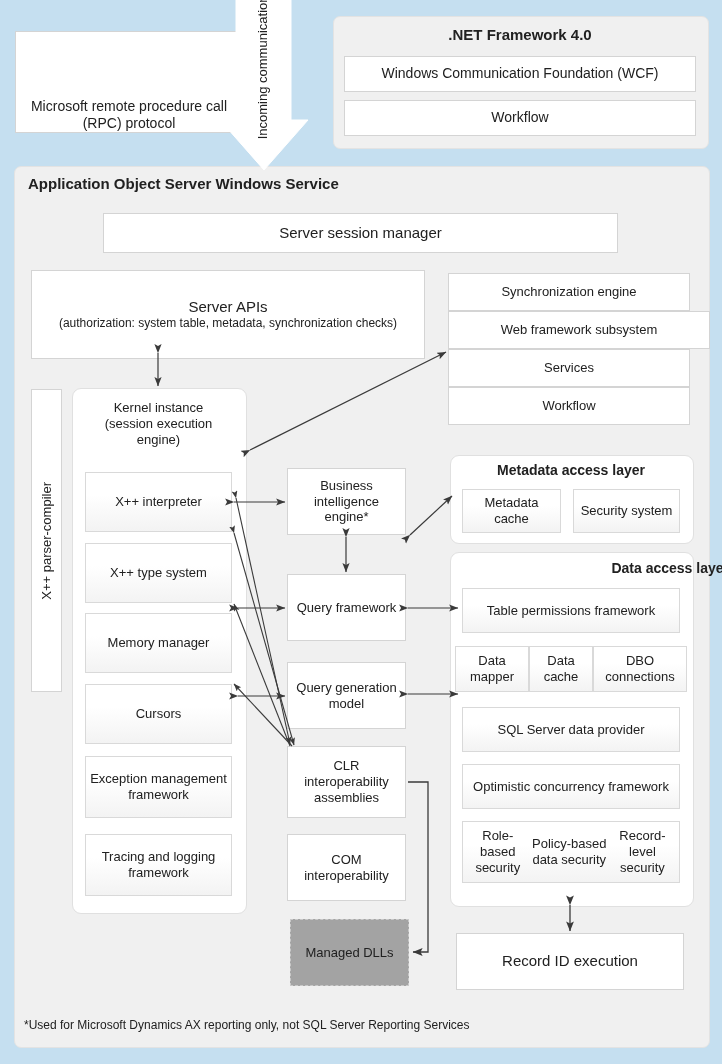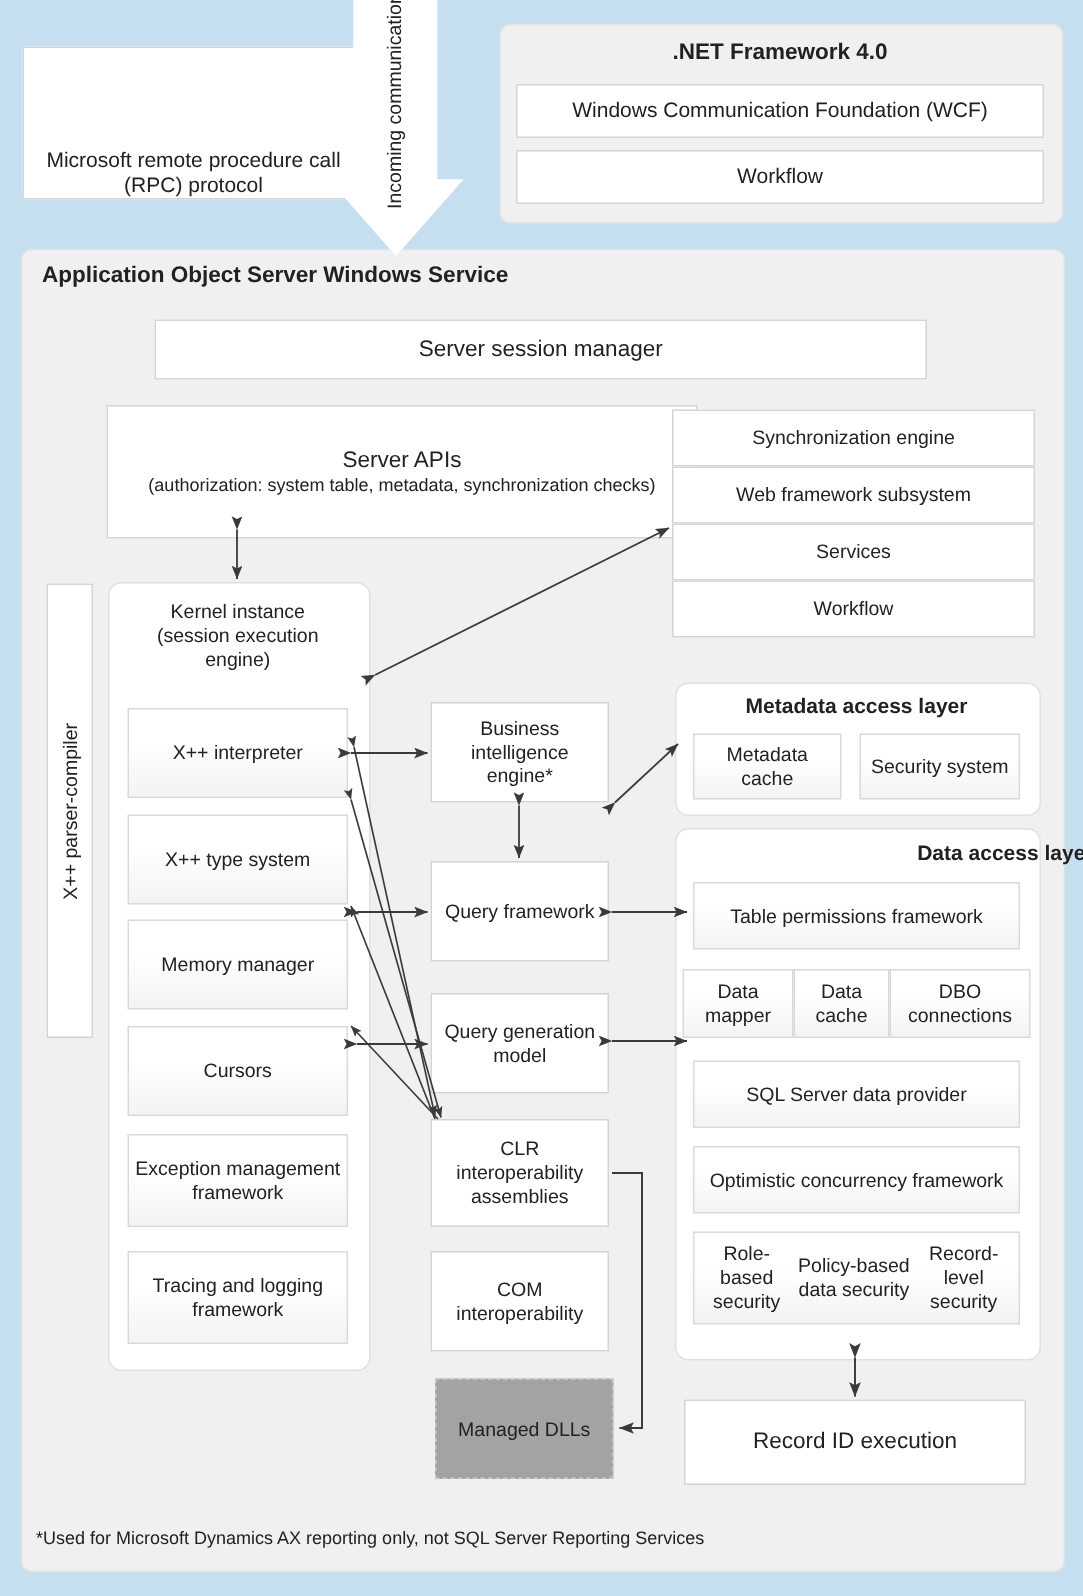--- a/index.html
+++ b/index.html
@@ -85,29 +85,29 @@
   <div class="panel" style="position:absolute;left:14px;top:166px;width:694px;height:880px;"></div>
 
   <div class="n hdr t15 title-left" style="left:28px;top:172px;width:480px;height:24px;">
     <span>Application Object Server Windows Service</span>
   </div>
 
   <div class="n box t15" style="left:103px;top:213px;width:515px;height:40px;">
     <span>Server session manager</span>
   </div>
 
-  <div class="n box" style="left:31px;top:270px;width:394px;height:89px;flex-direction:column;margin-left:40px;">
+  <div class="n box" style="left:31px;top:270px;width:394px;height:89px;flex-direction:column;">
     <div class="t15">Server APIs</div>
     <div class="t12">(authorization: system table, metadata, synchronization checks)</div>
   </div>
 
   <div class="n box t13" style="left:448px;top:273px;width:242px;height:38px;">
     <span>Synchronization engine</span>
   </div>
-  <div class="n box t13" style="left:448px;top:311px;width:242px;height:38px;">
+  <div class="n box t13" style="left:448px;top:311px;width:262px;height:38px;">
     <span>Web framework subsystem</span>
   </div>
   <div class="n box t13" style="left:448px;top:349px;width:242px;height:38px;">
     <span>Services</span>
   </div>
   <div class="n box t13" style="left:448px;top:387px;width:242px;height:38px;">
     <span>Workflow</span>
   </div>
 
   <div class="n box t13" style="left:31px;top:389px;width:31px;height:303px;">

